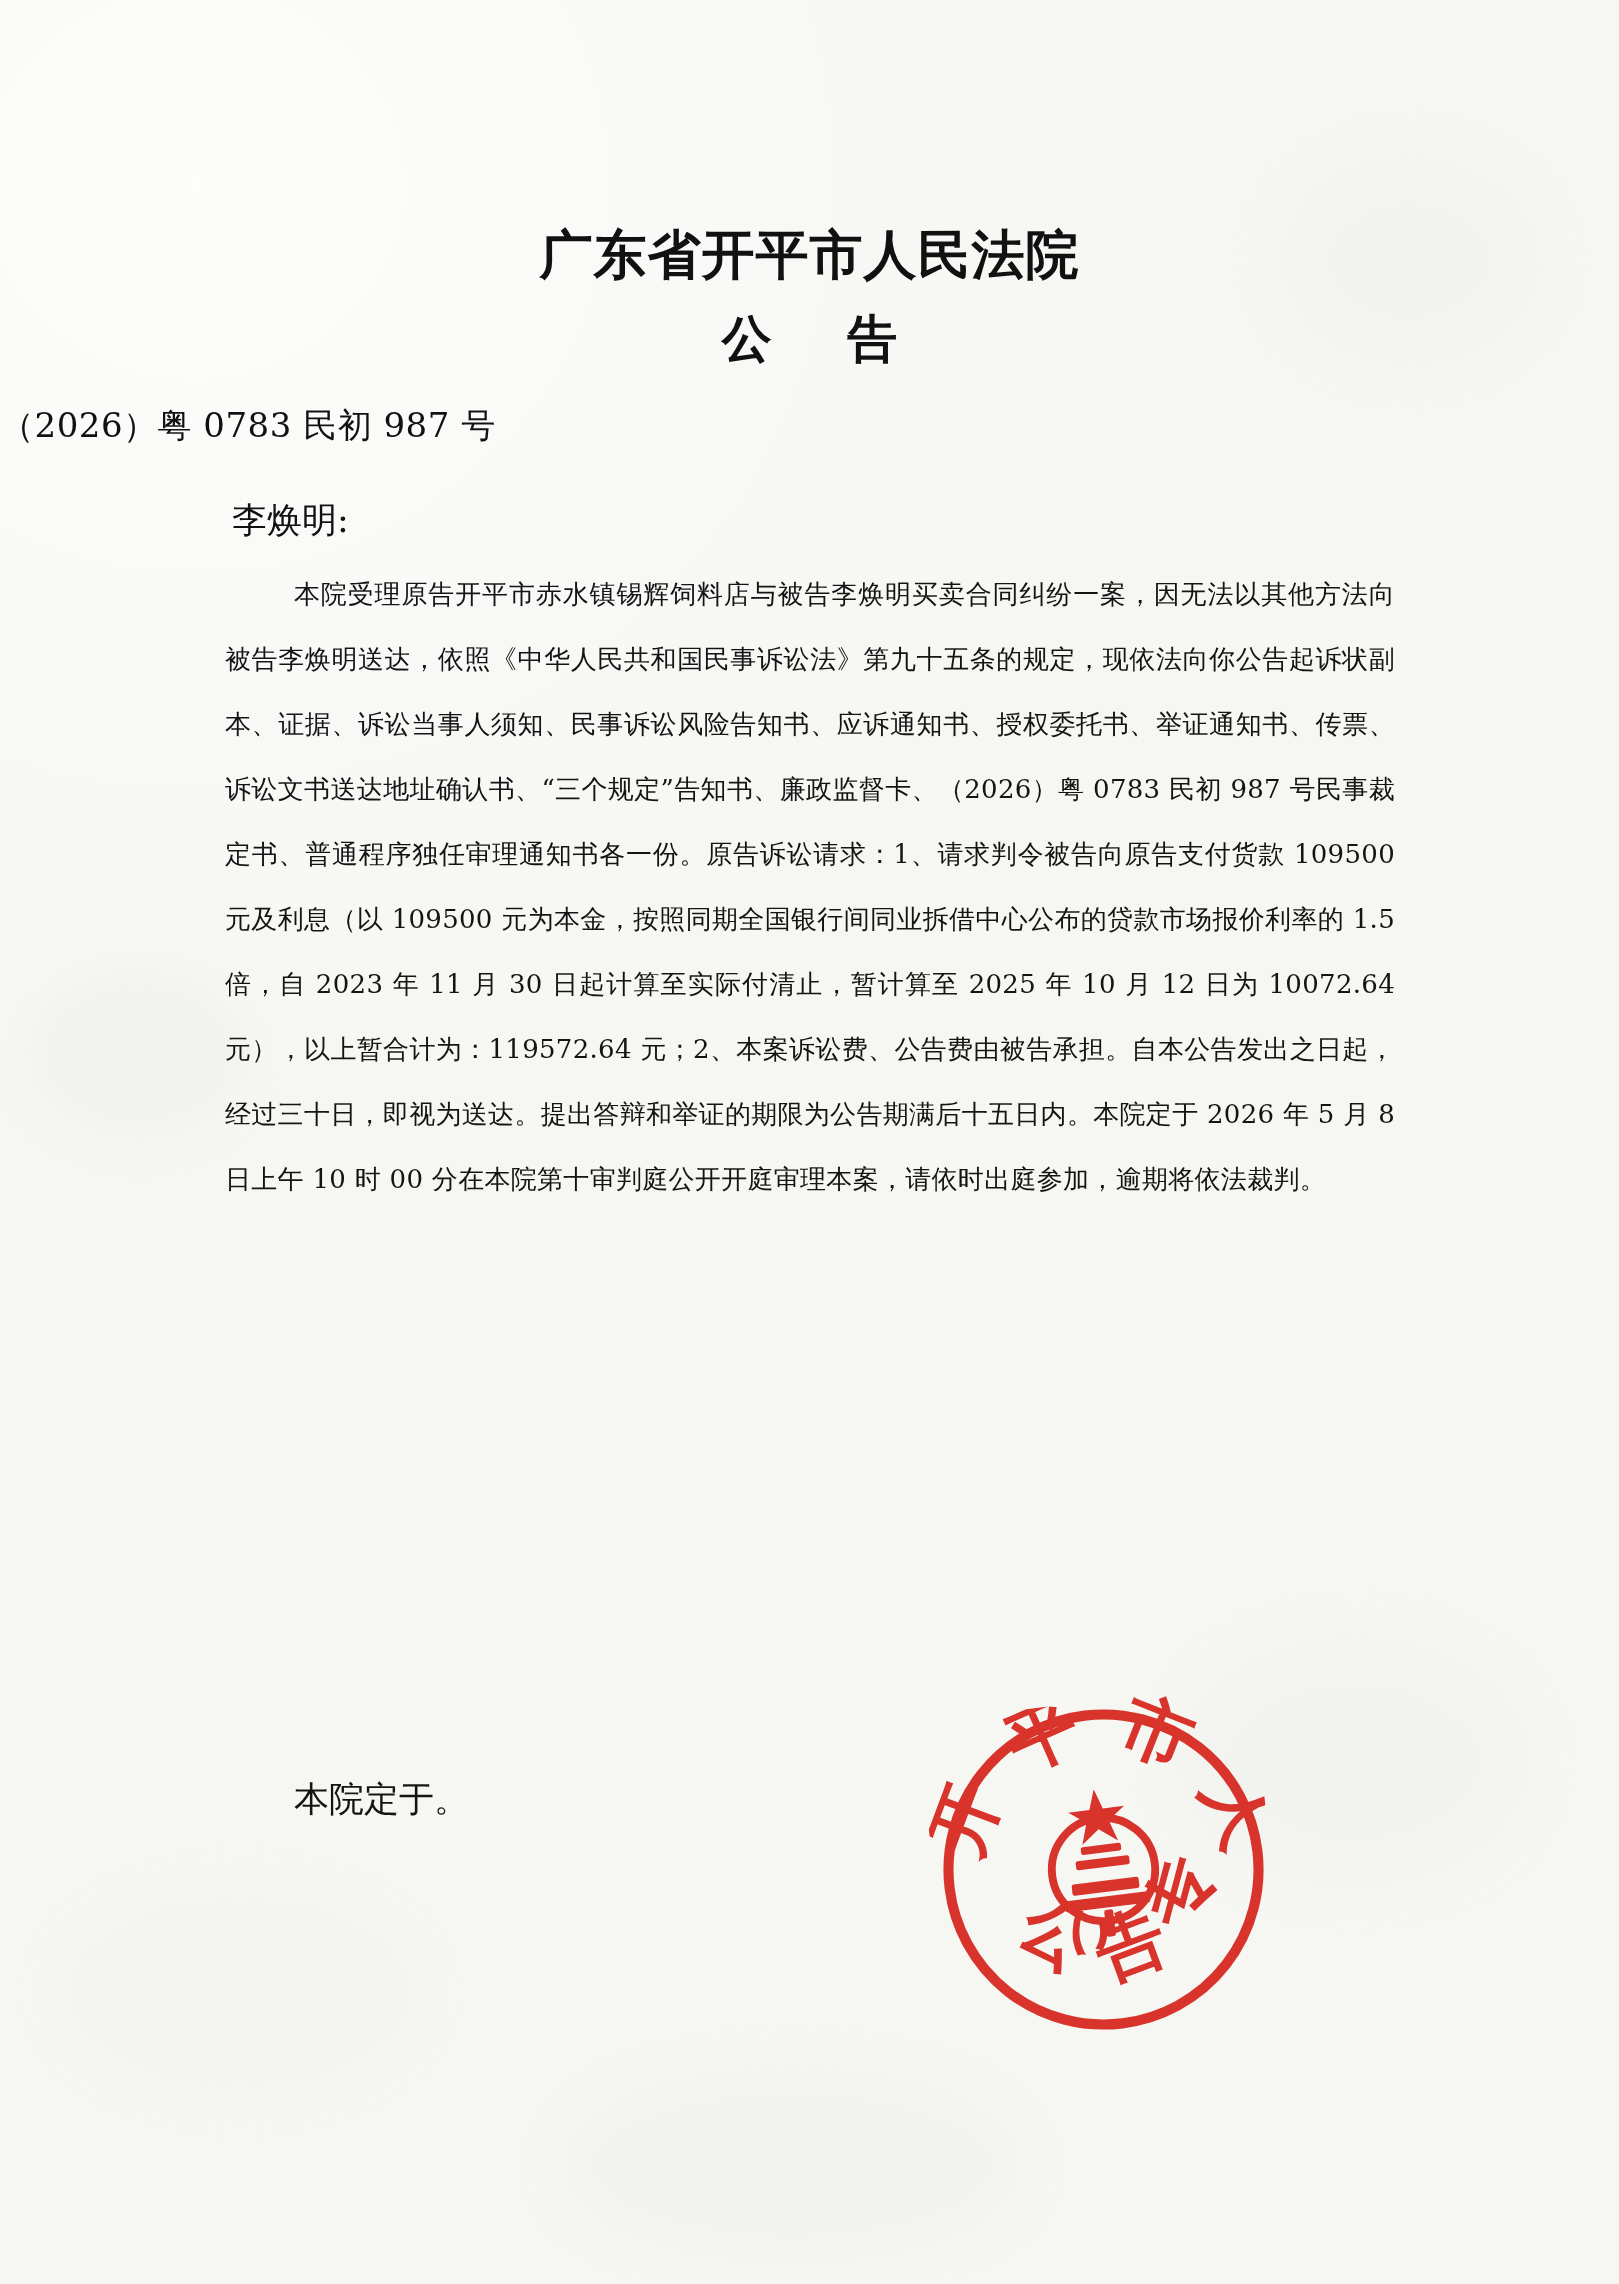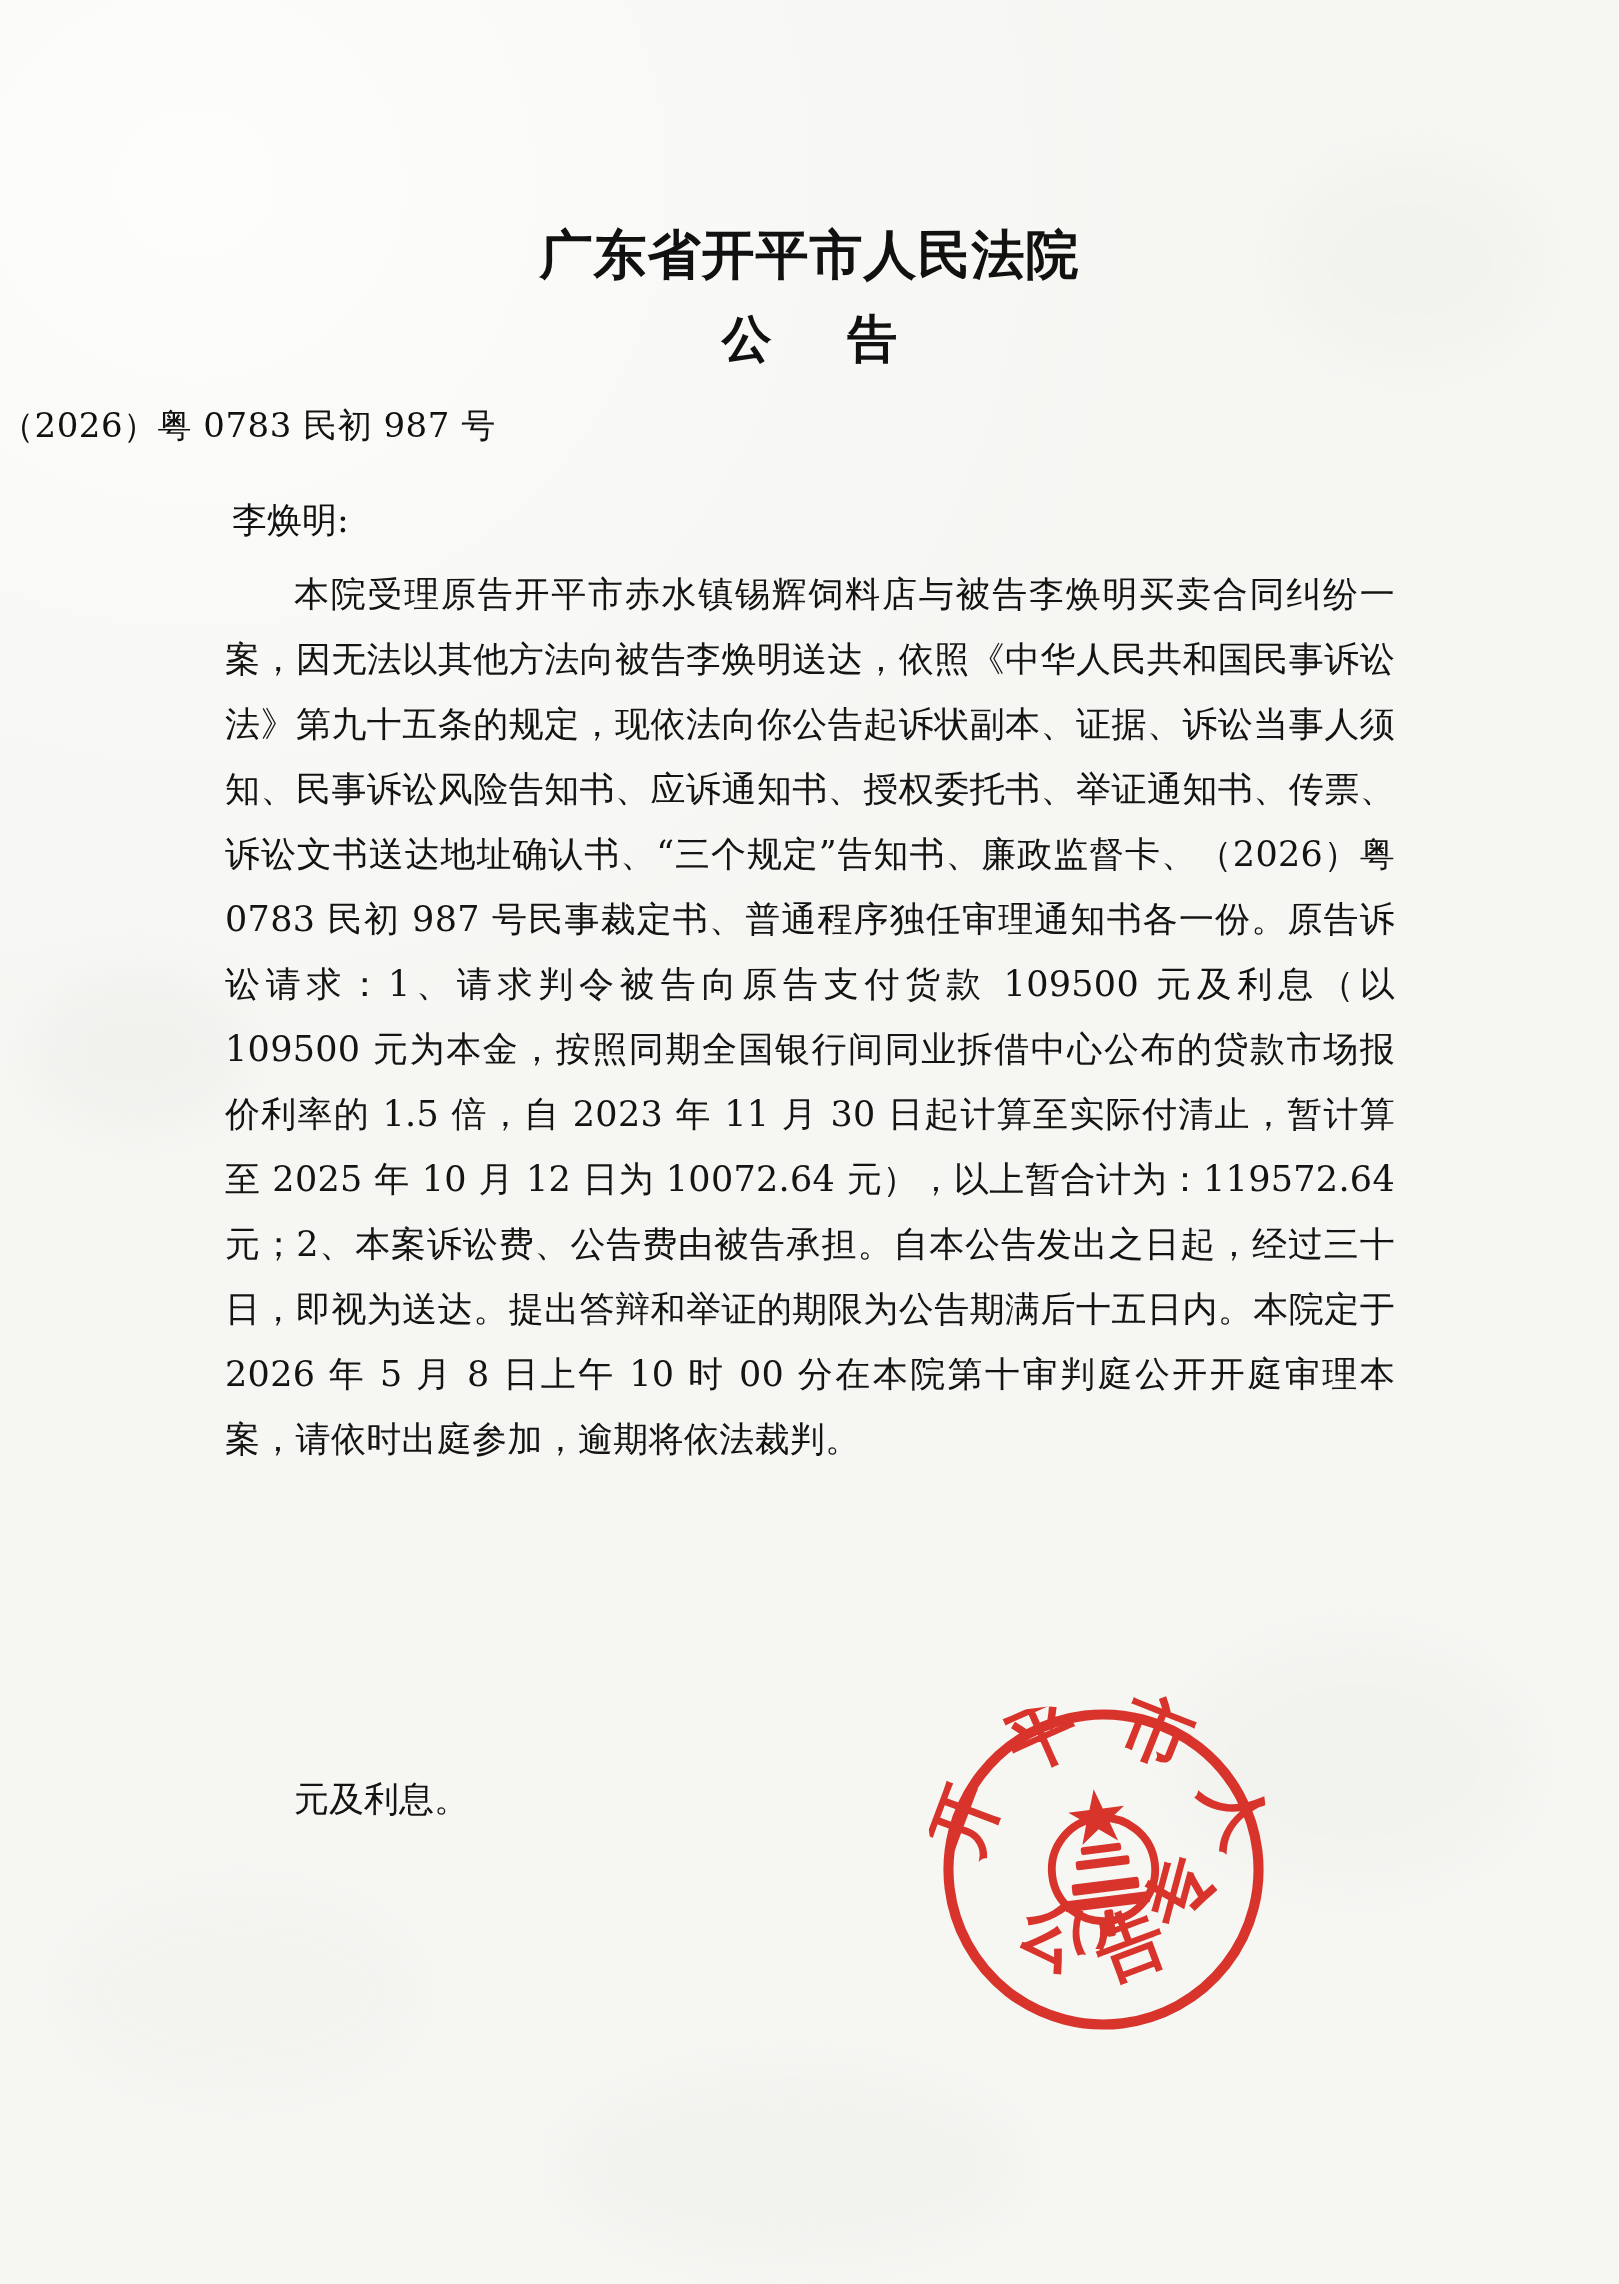--- a/index.html
+++ b/index.html
@@ -86,21 +86,21 @@
     font-size: 35px;
     font-weight: 500;
     color: #111;
     margin-top: 12px;
   }
   .body-text {
     position: absolute;
     left: 225px;
     top: 562px;
     width: 1170px;
-    font-size: 35px;
+    font-size: 26px;
     line-height: 65px;
     text-align: justify;
     text-justify: inter-ideograph;
     text-indent: 69px;
     color: #141414;
     letter-spacing: 0.3px;
   }
   .closing {
     position: absolute;
     left: 225px;
@@ -158,21 +158,21 @@
     <div class="court-title">广东省开平市人民法院</div>
 
     <div class="doc-kind">公 告</div>
 
     <div class="case-no">（2026）粤 0783 民初 987 号</div>
 
     <div class="addressee">李焕明:</div>
 
     <div class="body-text">本院受理原告开平市赤水镇锡辉饲料店与被告李焕明买卖合同纠纷一案，因无法以其他方法向被告李焕明送达，依照《中华人民共和国民事诉讼法》第九十五条的规定，现依法向你公告起诉状副本、证据、诉讼当事人须知、民事诉讼风险告知书、应诉通知书、授权委托书、举证通知书、传票、诉讼文书送达地址确认书、“三个规定”告知书、廉政监督卡、（2026）粤 0783 民初 987 号民事裁定书、普通程序独任审理通知书各一份。原告诉讼请求：1、请求判令被告向原告支付货款 109500 元及利息（以 109500 元为本金，按照同期全国银行间同业拆借中心公布的贷款市场报价利率的 1.5 倍，自 2023 年 11 月 30 日起计算至实际付清止，暂计算至 2025 年 10 月 12 日为 10072.64 元），以上暂合计为：119572.64 元；2、本案诉讼费、公告费由被告承担。自本公告发出之日起，经过三十日，即视为送达。提出答辩和举证的期限为公告期满后十五日内。本院定于 2026 年 5 月 8 日上午 10 时 00 分在本院第十审判庭公开开庭审理本案，请依时出庭参加，逾期将依法裁判。</div>
 
-    <div class="closing">元及利息。</div>
+    <div class="closing">本院定于。</div>
 
 
     <div class="seal">
       <svg viewBox="0 0 300 300" xmlns="http://www.w3.org/2000/svg">
         <defs>
           <path id="arcTop" d="M 40 150 A 110 110 0 0 1 260 150"></path>
           <path id="arcBottom" d="M 58 150 A 92 92 0 0 0 242 150"></path>
         </defs>
         <circle cx="150" cy="150" r="138" fill="none" stroke="#d6241c" stroke-width="9"></circle>
 

